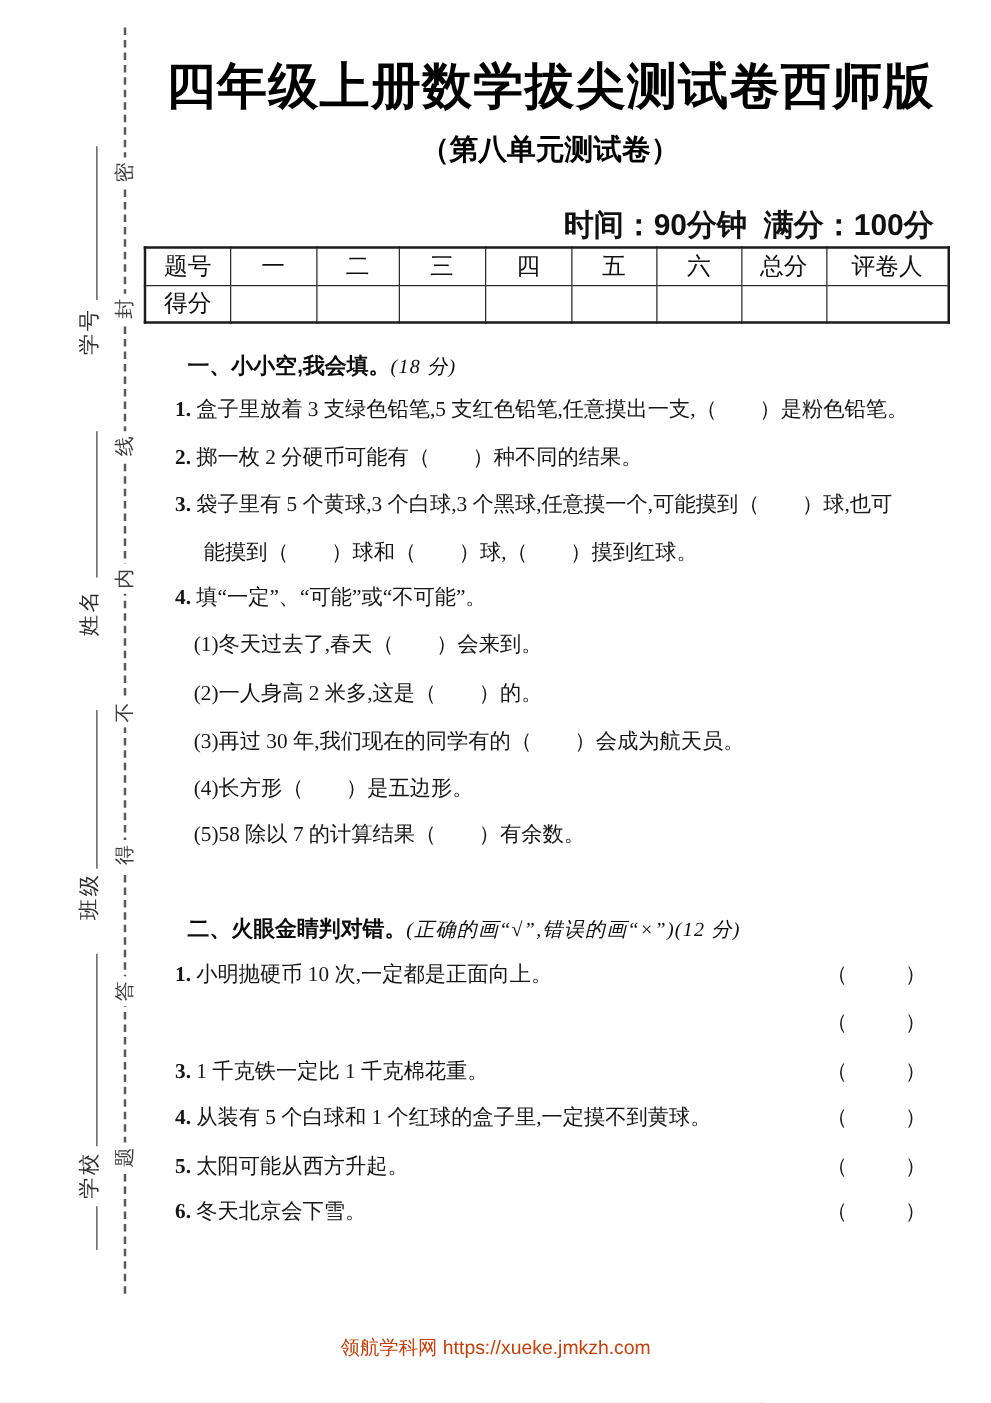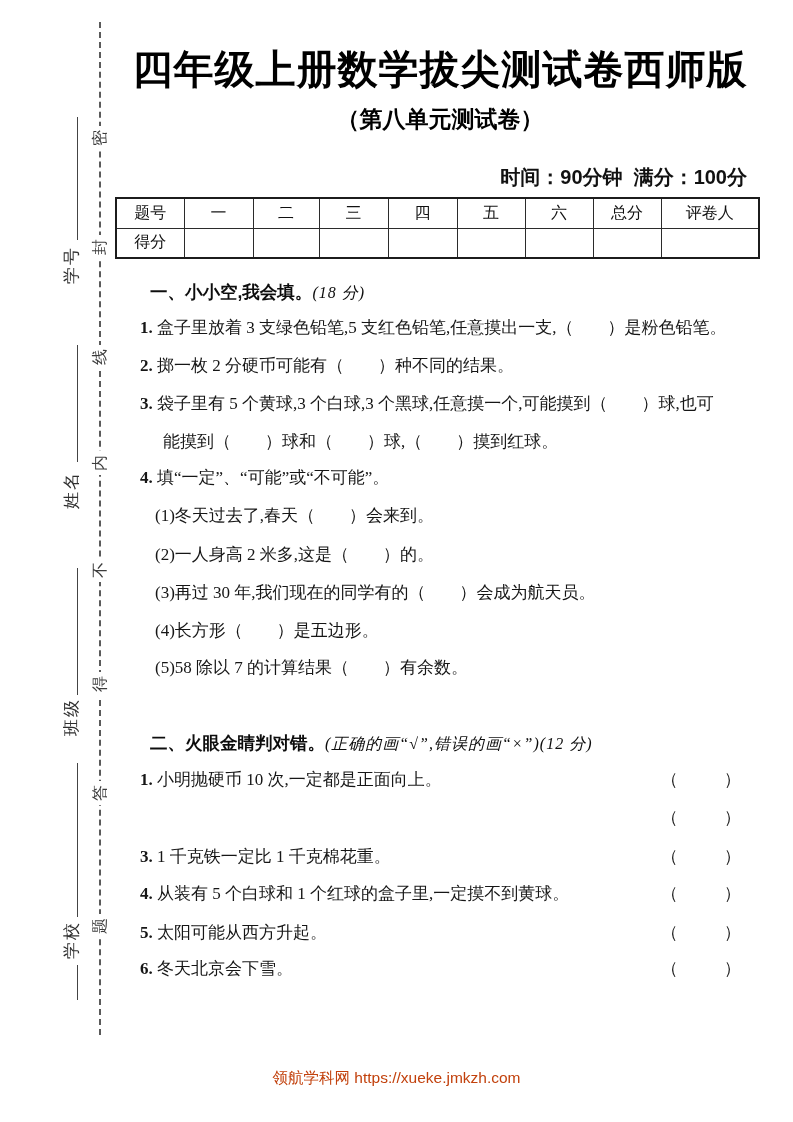--- a/index.html
+++ b/index.html
@@ -34,29 +34,29 @@
     text-align:center; font-family:"Liberation Sans", sans-serif;
     font-weight:900; font-size:40px; line-height:1.25; color:#000;
     letter-spacing:1px; white-space:nowrap;
   }
   .paper-subtitle {
     position:absolute; left:110px; width:660px; top:104px;
     text-align:center; font-family:"Liberation Sans", sans-serif;
     font-weight:900; font-size:23px; color:#000; white-space:nowrap;
   }
   .paper-meta {
-    position:absolute; right:46px; top:164px; font-size:20px;
+    position:absolute; right:46px; top:164px; font-size:24px;
     font-family:"Liberation Sans", sans-serif; font-weight:700;
     color:#111; white-space:pre;
   }
   
   .score-table {
     position:absolute; left:115px; top:197px; width:643px;
     border-collapse:collapse; table-layout:fixed;
-    font-size:16px; color:#111;
+    font-size:19px; color:#111;
   }
   .score-table th, .score-table td {
     border:1.5px solid #2b2b2b; height:30px; text-align:center;
     font-weight:normal; padding:0;
   }
   .score-table { border:2px solid #1c1c1c; }
   
   .txt-line { position:absolute; font-size:17px; color:#161616;
     white-space:pre; line-height:24px; }
   .sec-head { left:118px; font-family:"Liberation Sans", sans-serif;

